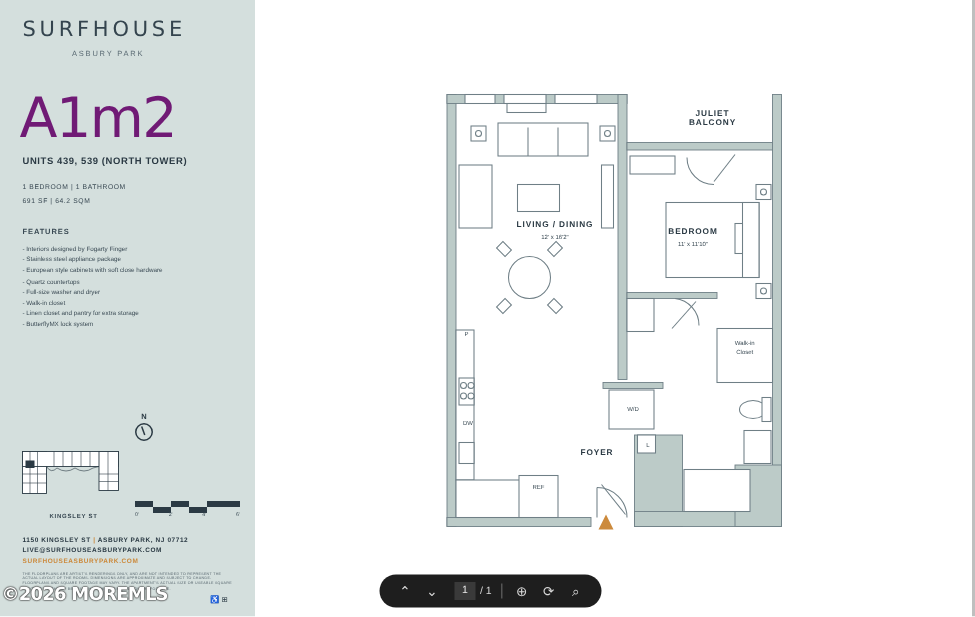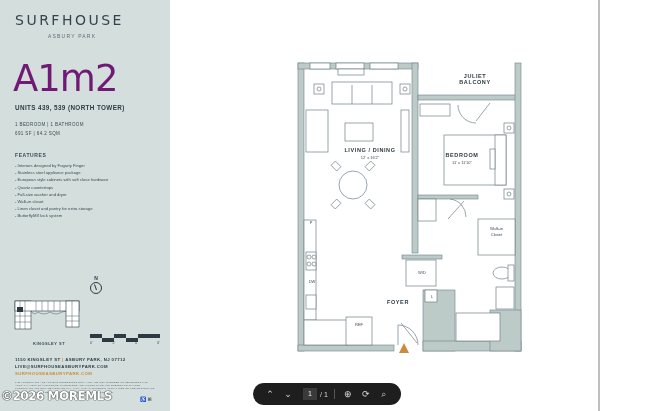--- a/index.html
+++ b/index.html
@@ -1,17 +1,17 @@
 <!DOCTYPE html>
 <html><head>
 <meta charset="utf-8">
 <style>
   * { box-sizing: border-box; margin: 0; padding: 0; }
   html, body { width: 650px; height: 411px; overflow: hidden; background: #ffffff; font-family: "Liberation Sans", sans-serif; }
-  .page { position: relative; width: 600px; height: 411px; background: #fff; }
+  .page { position: relative; width: 650px; height: 411px; background: #fff; }
   .sidebar { position: absolute; left: 0; top: 0; width: 170px; height: 411px; background: #d4dfdd; color: #2b3a44; }
   .brand { position: absolute; left: 15px; top: 12px; font-size: 14px; letter-spacing: 2.5px; color: #34444e; font-family: "DejaVu Sans", sans-serif; font-weight: normal; }
   .brand-sub { position: absolute; left: 48px; top: 33px; font-size: 5px; letter-spacing: 1.2px; color: #5b6b74; }
   .unit-code { position: absolute; left: 13px; top: 60px; font-size: 37px; color: #701a75; font-family: "DejaVu Sans", sans-serif; letter-spacing: -1px; line-height: 1; }
   .units { position: absolute; left: 15px; top: 104px; font-size: 6.3px; font-weight: bold; letter-spacing: 0.4px; color: #2b3a44; }
   .specs { position: absolute; left: 15px; top: 120px; font-size: 4.5px; line-height: 9px; letter-spacing: 0.4px; color: #3a4a54; }
   .features-title { position: absolute; left: 15px; top: 152px; font-size: 5px; font-weight: bold; letter-spacing: 0.6px; color: #3a4a54; }
   .features-list { position: absolute; left: 15px; top: 162px; font-size: 4.2px; line-height: 7.2px; color: #3a4a54; list-style: none; }
   .compass { position: absolute; left: 89px; top: 275px; width: 14px; height: 22px; }
   .compass .n { font-size: 5px; text-align: center; color: #2b3a44; font-weight: bold; }

